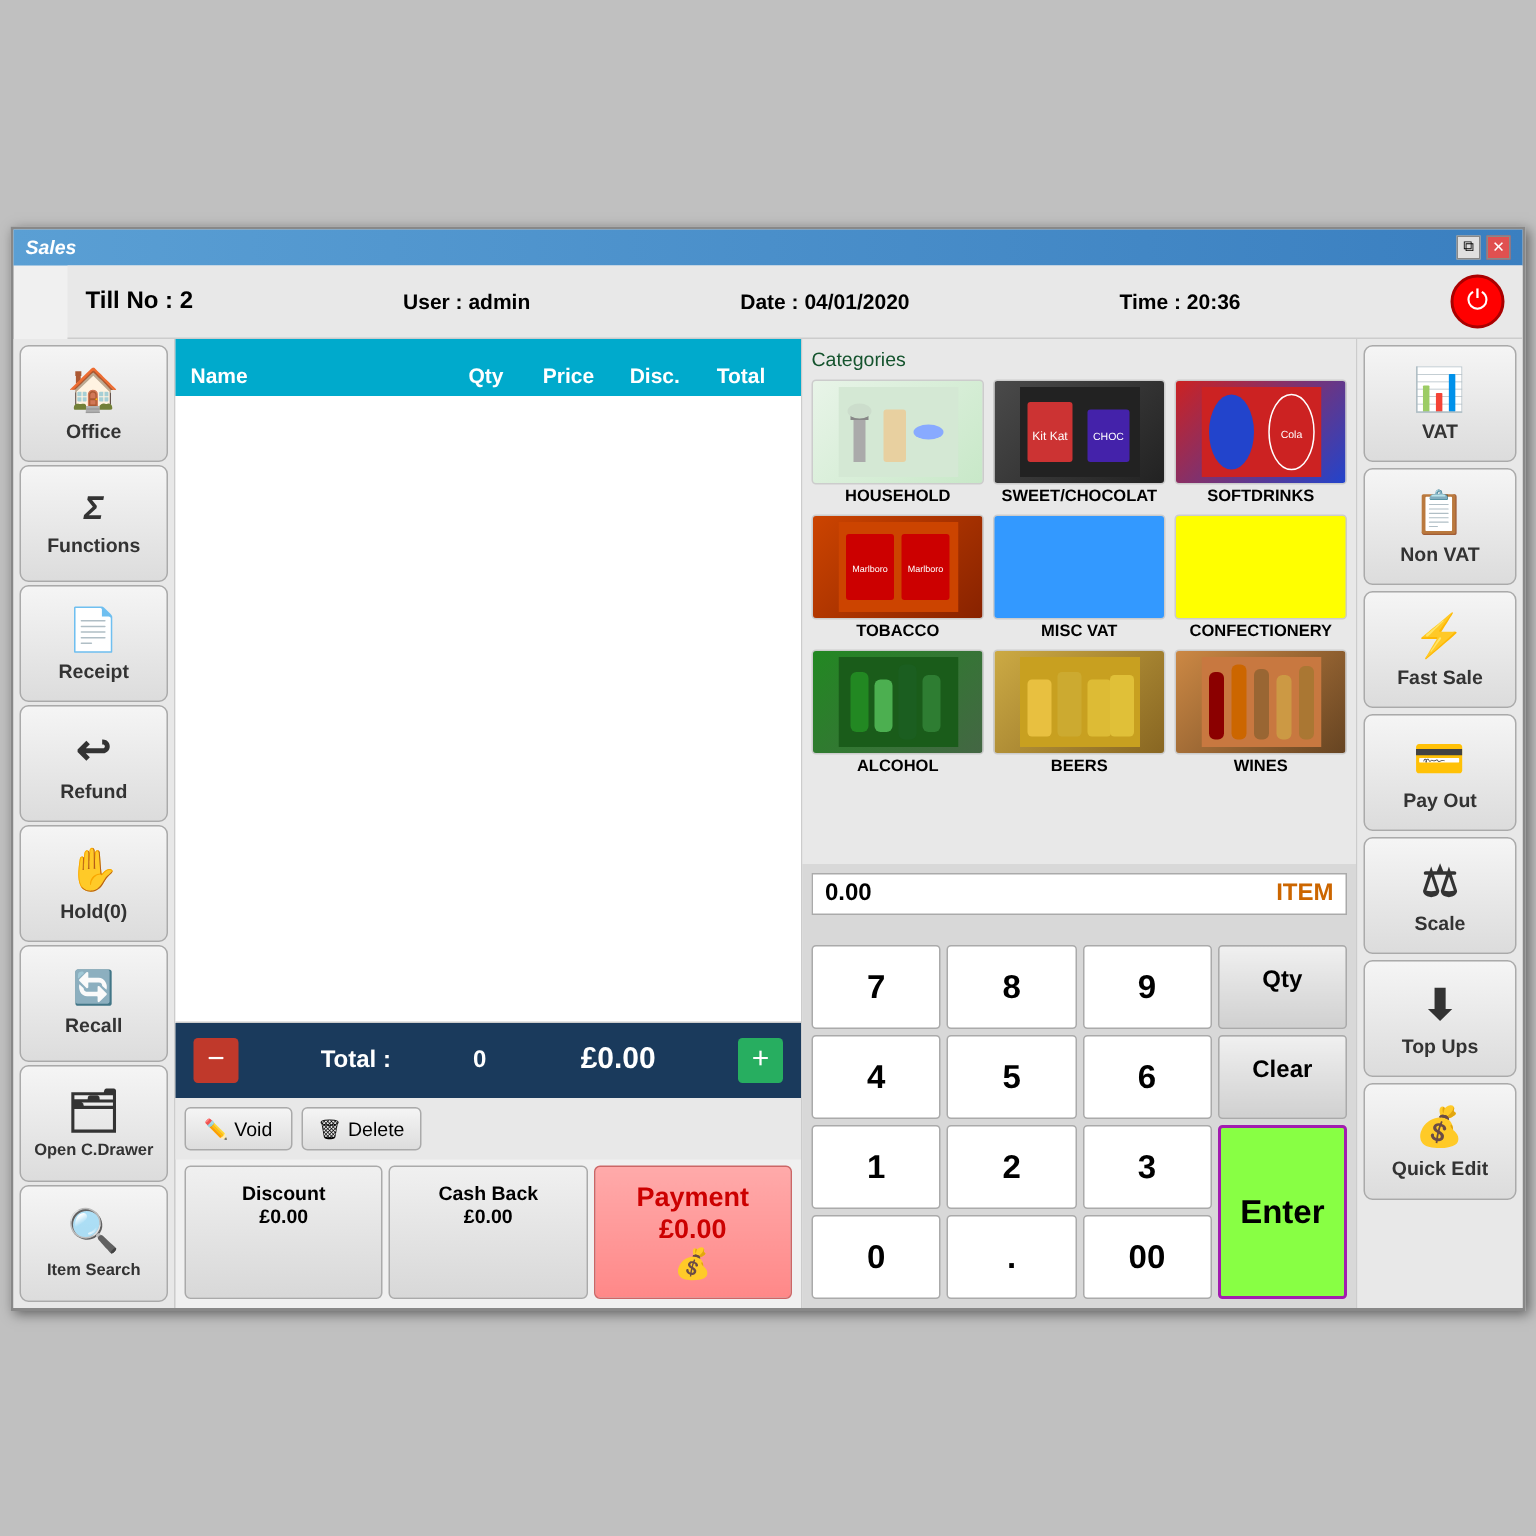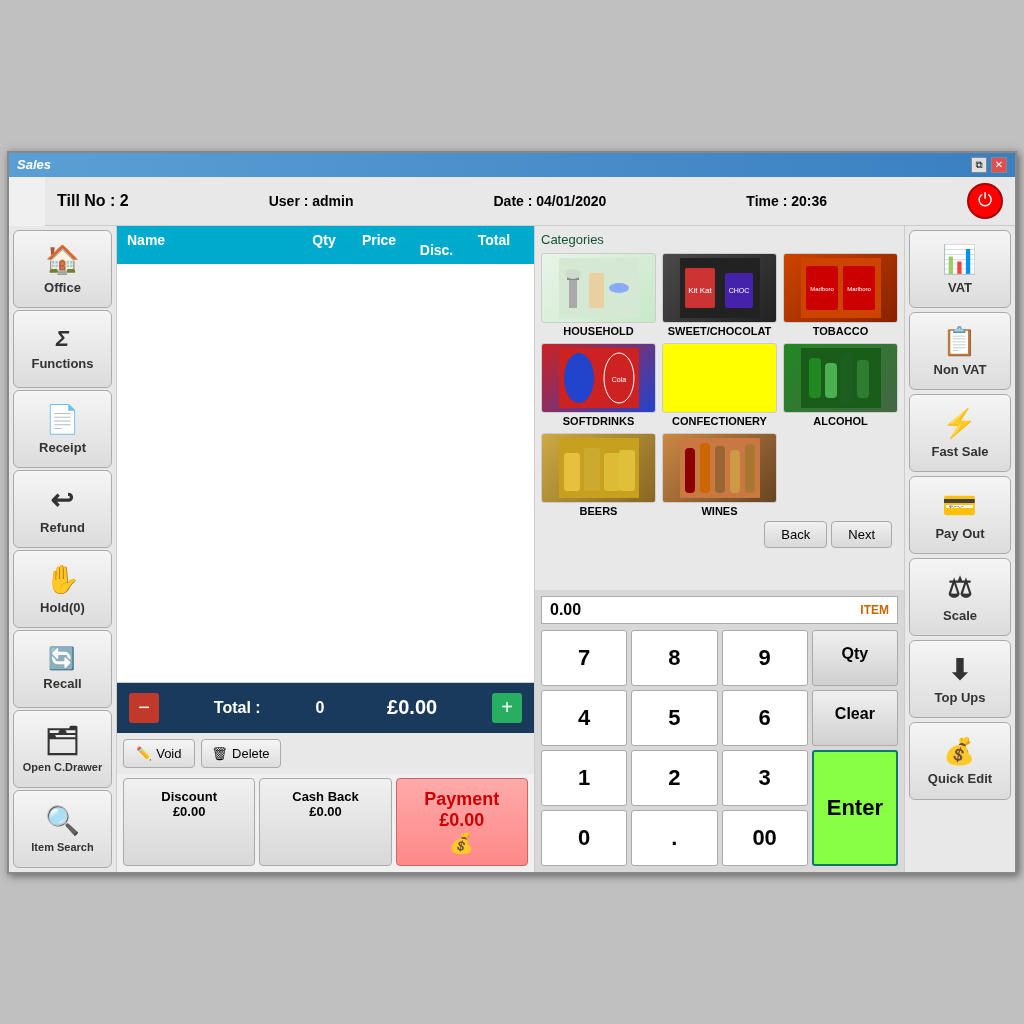--- a/index.html
+++ b/index.html
@@ -20,21 +20,21 @@
     .main { display: flex; }
     
     
     .sidebar { width: 108px; background: #e8e8e8; border-right: 1px solid #ccc; display: flex; flex-direction: column; gap: 2px; padding: 4px; }
     .sidebar-btn { background: linear-gradient(to bottom, #f5f5f5, #dcdcdc); border: 1px solid #aaa; border-radius: 6px; padding: 8px 4px; cursor: pointer; display: flex; flex-direction: column; align-items: center; gap: 4px; font-size: 13px; font-weight: bold; color: #333; min-height: 78px; justify-content: center; }
     .sidebar-icon { font-size: 28px; }
     
     
     .center { flex: 1; display: flex; flex-direction: column; border-right: 1px solid #ccc; }
     
-    .transaction-header { background: #00aacc; color: white; padding: 6px 10px; display: flex; font-size: 14px; font-weight: bold; }
+    .transaction-header { background: #00aacc; color: white; padding: 6px 10px; display: flex; font-size: 14px; font-weight: bold; align-items: flex-end; }
     .th-name { flex: 1; }
     .th-qty { width: 50px; text-align: center; }
     .th-price { width: 60px; text-align: center; }
     .th-disc { width: 55px; text-align: center; margin-top: 10px; }
     .th-total { width: 60px; text-align: center; }
     
     .transaction-list { flex: 1; background: white; min-height: 400px; border-bottom: 1px solid #ccc; }
     
     .total-bar { background: #1a3a5c; color: white; padding: 10px 12px; display: flex; align-items: center; justify-content: space-between; font-size: 18px; font-weight: bold; }
     .minus-btn, .plus-btn { width: 30px; height: 30px; background: #c0392b; border: none; color: white; font-size: 20px; cursor: pointer; border-radius: 3px; display: flex; align-items: center; justify-content: center; }
@@ -66,27 +66,27 @@
     .cat-misc { background: #3399ff; }
     .cat-confect { background: #ffff00; }
     .cat-alcohol { background: linear-gradient(135deg, #228822, #446644); }
     .cat-beers { background: linear-gradient(135deg, #ccaa44, #886622); }
     .cat-wines { background: linear-gradient(135deg, #cc8844, #664422); }
     
     .nav-buttons { display: flex; justify-content: flex-end; gap: 4px; padding: 4px 6px; }
     .nav-btn { background: linear-gradient(to bottom, #f0f0f0, #d8d8d8); border: 1px solid #aaa; border-radius: 4px; padding: 5px 16px; cursor: pointer; font-size: 13px; }
     
     .numpad-section { background: #d8d8d8; padding: 6px; }
-    .numpad-display { background: white; border: 1px solid #aaa; padding: 4px 8px; text-align: right; font-size: 16px; font-weight: bold; margin-bottom: 6px; display: flex; justify-content: space-between; align-items: center; }
-    .item-label { color: #cc6600; font-weight: bold; font-size: 12px; }
+    .numpad-display { background: white; border: 1px solid #aaa; padding: 4px 8px; text-align: right; font-size: 16px; font-weight: bold; margin-bottom: 20px; display: flex; justify-content: space-between; align-items: center; }
+    .item-label { color: #cc6600; font-weight: bold; font-size: 16px; }
     
     .numpad-grid { display: grid; grid-template-columns: repeat(4, 1fr); gap: 4px; }
     .num-btn { background: white; border: 1px solid #aaa; border-radius: 3px; padding: 14px 4px; text-align: center; font-size: 22px; font-weight: bold; cursor: pointer; }
     .func-btn { background: linear-gradient(to bottom, #f0f0f0, #d0d0d0); border: 1px solid #aaa; border-radius: 3px; padding: 14px 4px; text-align: center; font-size: 16px; font-weight: bold; cursor: pointer; }
-    .enter-btn { background: #88ff44; border: 2px solid #0f766e; border-radius: 3px; font-size: 22px; font-weight: bold; cursor: pointer; grid-row: span 2; display: flex; align-items: center; justify-content: center; }
+    .enter-btn { background: #88ff44; border: 2px solid #a21caf; border-radius: 3px; font-size: 22px; font-weight: bold; cursor: pointer; grid-row: span 2; display: flex; align-items: center; justify-content: center; }
     
     
     .right-sidebar { width: 110px; background: #e8e8e8; display: flex; flex-direction: column; gap: 4px; padding: 4px; }
     .rs-btn { background: linear-gradient(to bottom, #f5f5f5, #dcdcdc); border: 1px solid #aaa; border-radius: 6px; padding: 8px 4px; cursor: pointer; display: flex; flex-direction: column; align-items: center; gap: 4px; font-size: 13px; font-weight: bold; color: #333; min-height: 78px; justify-content: center; }
     .rs-icon { font-size: 28px; }
     
     .coin-icon { color: #cc8800; font-size: 26px; }
   </style>
 </head>
 <body>
@@ -226,41 +226,49 @@
                 <rect width="80" height="60" fill="#222"></rect>
                 <rect x="5" y="10" width="30" height="40" fill="#cc3333" rx="2"></rect>
                 <text x="20" y="35" font-size="8" fill="white" text-anchor="middle">Kit Kat</text>
                 <rect x="45" y="15" width="28" height="35" fill="#4422aa" rx="2"></rect>
                 <text x="59" y="35" font-size="7" fill="white" text-anchor="middle">CHOC</text>
               </svg>
             </div>
             <span class="category-name">SWEET/CHOCOLAT</span>
           </div>
           <div class="category-item">
+            <div class="category-img cat-soft">
+              <svg width="80" height="60" viewBox="0 0 80 60">
+                <rect width="80" height="60" fill="#cc2222"></rect>
+                <ellipse cx="20" cy="30" rx="15" ry="25" fill="#2244cc"></ellipse>
+                <ellipse cx="60" cy="30" rx="15" ry="25" fill="#cc2222" stroke="#fff" stroke-width="1"></ellipse>
+                <text x="60" y="34" font-size="7" fill="white" text-anchor="middle">Cola</text>
+              </svg>
+            </div>
+            <span class="category-name">SOFTDRINKS</span>
+          </div>
+          <div class="category-item">
             <div class="category-img cat-tobacco">
               <svg width="80" height="60" viewBox="0 0 80 60">
                 <rect width="80" height="60" fill="#cc4400"></rect>
                 <rect x="5" y="8" width="32" height="44" fill="#cc0000" rx="2"></rect>
                 <text x="21" y="33" font-size="6" fill="white" text-anchor="middle">Marlboro</text>
                 <rect x="42" y="8" width="32" height="44" fill="#cc0000" rx="2"></rect>
                 <text x="58" y="33" font-size="6" fill="white" text-anchor="middle">Marlboro</text>
               </svg>
             </div>
             <span class="category-name">TOBACCO</span>
           </div>
           <div class="category-item">
-            <div class="category-img cat-soft">
-              <svg width="80" height="60" viewBox="0 0 80 60">
-                <rect width="80" height="60" fill="#cc2222"></rect>
-                <ellipse cx="20" cy="30" rx="15" ry="25" fill="#2244cc"></ellipse>
-                <ellipse cx="60" cy="30" rx="15" ry="25" fill="#cc2222" stroke="#fff" stroke-width="1"></ellipse>
-                <text x="60" y="34" font-size="7" fill="white" text-anchor="middle">Cola</text>
-              </svg>
-            </div>
-            <span class="category-name">SOFTDRINKS</span>
+            <div class="category-img cat-misc">
+              <svg width="80" height="60" viewBox="0 0 80 60">
+                <rect width="80" height="60" fill="#3399ff"></rect>
+              </svg>
+            </div>
+            <span class="category-name">MISC VAT</span>
           </div>
           <div class="category-item">
             <div class="category-img cat-confect">
               <svg width="80" height="60" viewBox="0 0 80 60">
                 <rect width="80" height="60" fill="#ffff00"></rect>
               </svg>
             </div>
             <span class="category-name">CONFECTIONERY</span>
           </div>
           <div class="category-item">
@@ -293,24 +301,20 @@
                 <rect width="80" height="60" fill="#c87840"></rect>
                 <rect x="5" y="10" width="10" height="45" fill="#8b0000" rx="4"></rect>
                 <rect x="20" y="5" width="10" height="50" fill="#cc6600" rx="4"></rect>
                 <rect x="35" y="8" width="10" height="47" fill="#996633" rx="4"></rect>
                 <rect x="50" y="12" width="10" height="43" fill="#cc9944" rx="4"></rect>
                 <rect x="65" y="6" width="10" height="49" fill="#aa7733" rx="4"></rect>
               </svg>
             </div>
             <span class="category-name">WINES</span>
           </div>
-        </div>
-        <div class="nav-buttons">
-          <button class="nav-btn">Back</button>
-          <button class="nav-btn">Next</button>
         </div>
       </div>
 
       <div class="numpad-section">
         <div class="numpad-display">
           <span>0.00</span>
           <span class="item-label">ITEM</span>
         </div>
         <div class="numpad-grid">
           <div class="num-btn">7</div>

